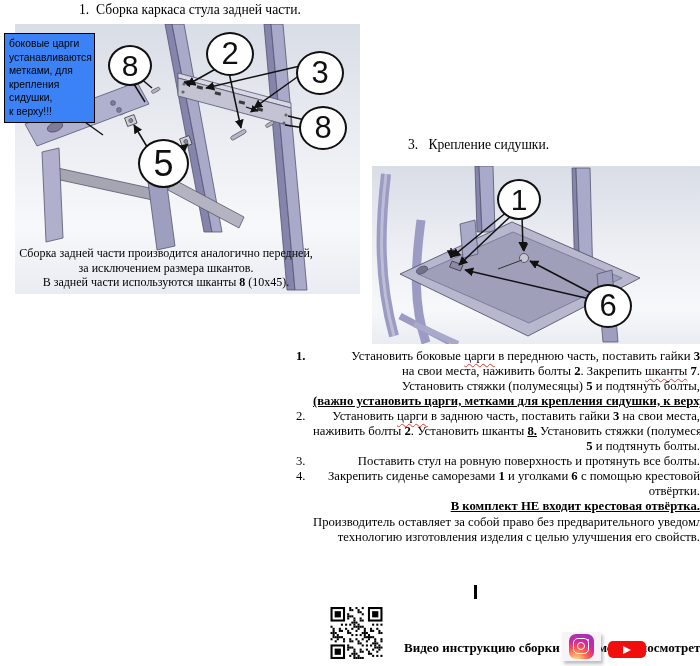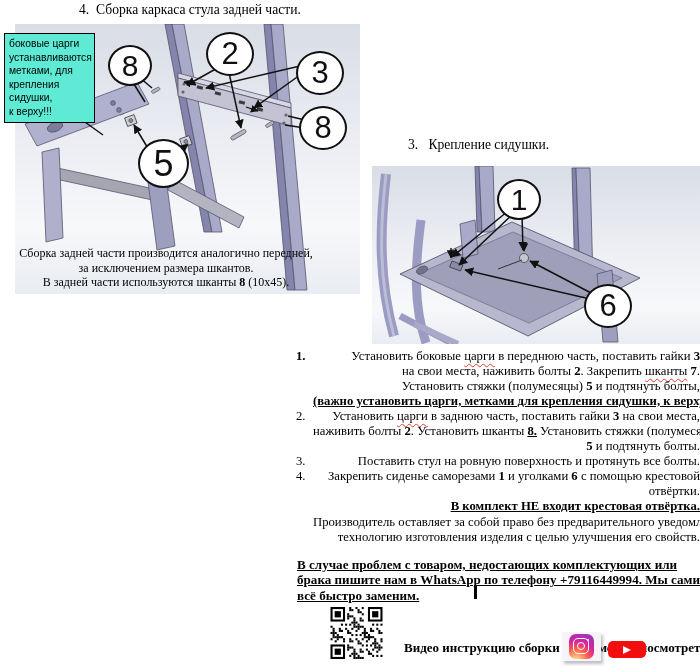--- a/index.html
+++ b/index.html
@@ -12,21 +12,21 @@
   .sp{text-decoration:underline wavy #e23b2e;text-decoration-thickness:1px;text-underline-offset:2.5px;}
 
   .title2{left:79px;top:2px;font-size:13.6px;}
   .title3{left:408px;top:137px;font-size:13.6px;}
 
   .diag{overflow:hidden;}
   .diag-left{left:15px;top:24px;width:345px;height:270px;}
   .diag-right{left:372px;top:166px;width:328px;height:178px;}
   .diag svg{position:absolute;left:0;top:0;}
 
-  .note-box{left:4px;top:33px;width:83px;border:1.3px solid #000;background:#5eead4;
+  .note-box{left:4px;top:33px;width:83px;border:1.3px solid #000;background:#3b82f6;
             padding:3px 2px 3px 4px;font-family:"Liberation Sans", sans-serif;
             font-size:10.3px;line-height:13.6px;z-index:5;}
 
   .callout{position:absolute;background:#fff;border:2.3px solid #101010;border-radius:50%;
            display:flex;align-items:center;justify-content:center;z-index:4;
            font-family:"Liberation Sans", sans-serif;font-weight:400;color:#101010;}
   .co-40{width:40px;height:37px;font-size:30px;}
   .co-44{width:44px;height:40px;font-size:31px;}
   .co-48{width:47px;height:45px;font-size:36px;}
 
@@ -53,21 +53,21 @@
   .ig-dot{position:absolute;right:5px;top:5px;width:2px;height:2px;background:#fff;border-radius:50%;}
   .yt-icon{left:608px;top:641px;width:38px;height:17px;background:#f30e0e;border-radius:5px;
            display:flex;align-items:center;justify-content:center;}
   .yt-play{width:0;height:0;border-left:8px solid #fff;border-top:4.5px solid transparent;border-bottom:4.5px solid transparent;}
 </style>
 </head>
 <body>
 
 <div class="page">
 
-  <div class="abs title2 pre">4.  Сборка каркаса стула задней части.</div>
+  <div class="abs title2 pre">1.  Сборка каркаса стула задней части.</div>
 
   <div class="abs diag diag-left">
     <svg width="345" height="270" viewBox="0 0 345 270">
       <defs>
         <linearGradient id="bg1" x1="0" y1="0" x2="0" y2="1">
           <stop offset="0" stop-color="#d9dde6"></stop>
             <stop offset="0.45" stop-color="#eceef3"></stop>
           <stop offset="0.75" stop-color="#f7f8fa"></stop>
             <stop offset="1" stop-color="#e9ecf2"></stop>
         </linearGradient>
@@ -232,25 +232,20 @@
     <div class="item">
       <span class="inum">4.</span>
       <div class="iline"><span> Закрепить сиденье саморезами </span><span class="b">1</span><span> и уголками </span><span class="b">6</span><span> с помощью крестовой</span></div>
       <div class="iline"><span>отвёртки.</span></div>
       <div class="iline"><span class="b u">В комплект НЕ входит крестовая отвёртка.</span></div>
       <div class="iline"><span>Производитель оставляет за собой право без предварительного уведомления</span></div>
       <div class="iline"><span>технологию изготовления изделия с целью улучшения его свойств.</span></div>
     </div>
   </div>
 
-  <div class="abs warning">
-    <div class="wline">В случае проблем с товаром, недостающих комплектующих или</div>
-    <div class="wline">брака пишите нам в WhatsApp по телефону +79116449994. Мы сами</div>
-    <div class="wline">всё быстро заменим.</div>
-  </div>
   <div class="abs caret-bar"></div>
 
   <div class="abs qr-box">
     <svg id="qr-svg" width="61" height="52" viewBox="0 0 25 25">
       <rect x="0" y="0" width="25" height="25" fill="#fff"></rect>
       <g fill="#000">
         <g>
             <rect x="0" y="0" width="7" height="7"></rect>
             <rect x="1" y="1" width="5" height="5" fill="#fff"></rect>
             <rect x="2" y="2" width="3" height="3"></rect>

